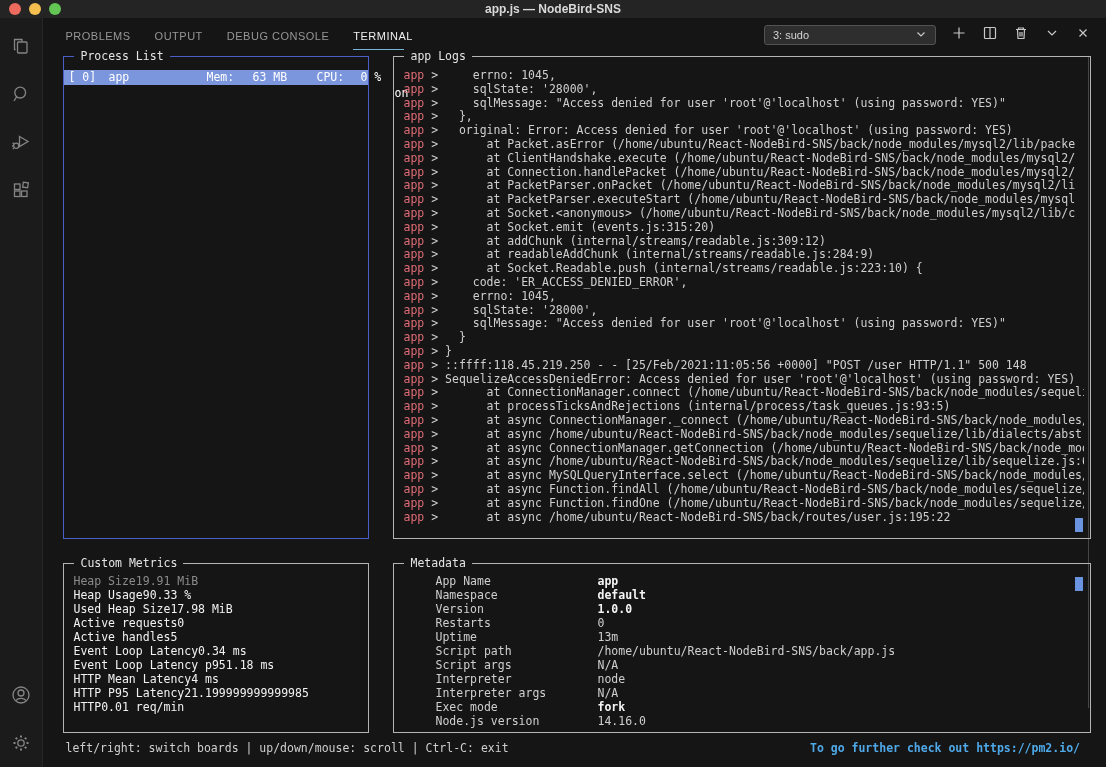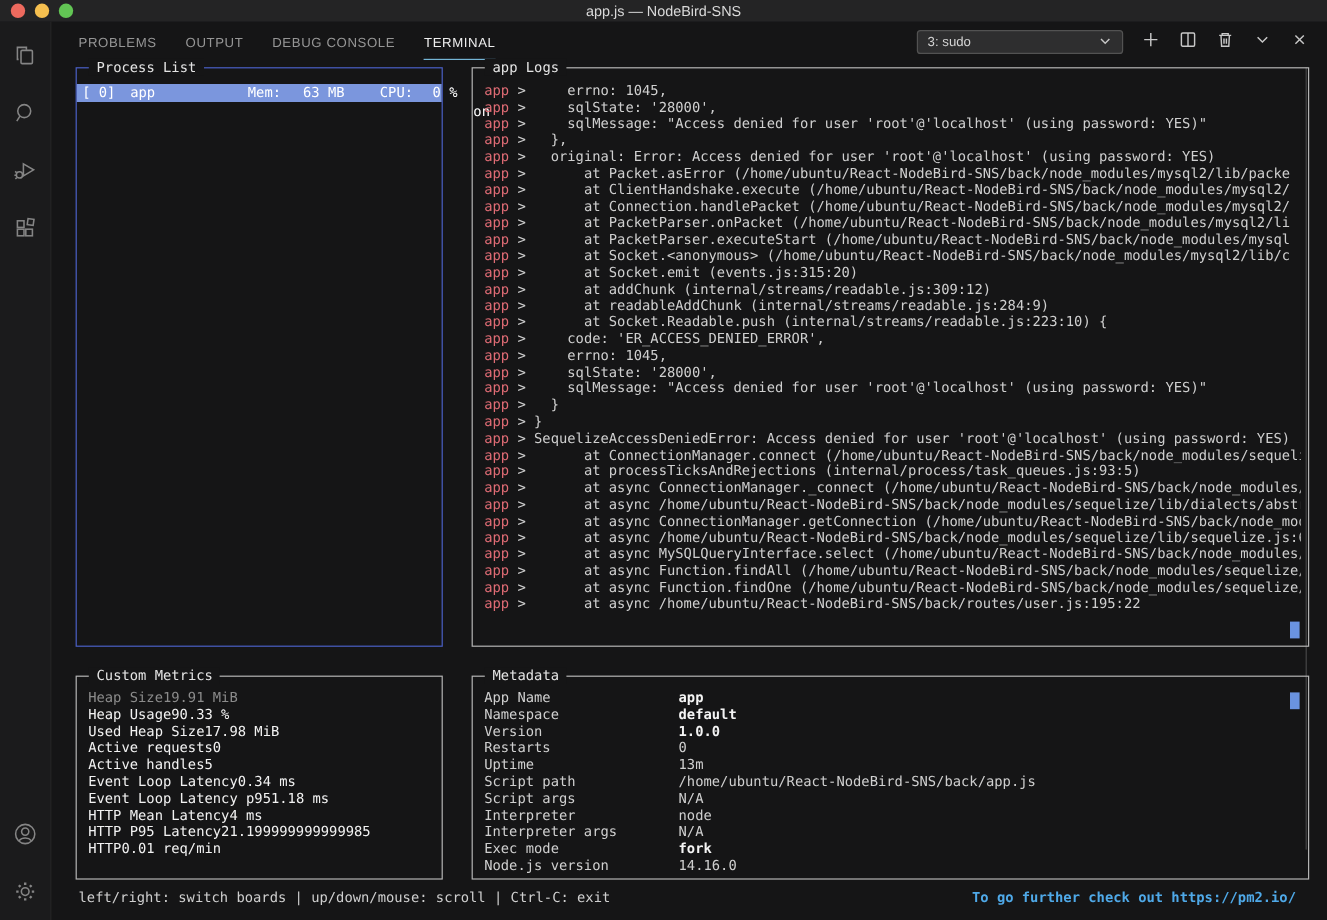--- a/index.html
+++ b/index.html
@@ -1,21 +1,21 @@
 <!DOCTYPE html>
 <html><head>
 <meta charset="utf-8">
 <style>
   * { margin:0; padding:0; box-sizing:border-box; }
   html,body { width:1106px; height:767px; background:#000; overflow:hidden; }
   #window { width:1106px; height:767px; background:#151516; display:flex; flex-direction:column;
             font-family:"Liberation Sans", sans-serif; position:relative; }
 
   
-  .titlebar { height:18px; background:#242425; position:relative; flex:0 0 auto; }
+  .titlebar { height:18px; background:#242425; position:relative; flex:0 0 auto;font-weight:bold; }
   .lights { position:absolute; left:9px; top:3px; display:flex; gap:8px; }
   .light { width:12px; height:12px; border-radius:50%; }
   .win-title { position:absolute; left:0; right:0; top:0; height:18px; line-height:18px;
                text-align:center; color:#d9d9d9; font-size:12px; }
 
   
   .bodyrow { flex:1 1 auto; display:flex; min-height:0; }
   .activitybar { width:44px; background:#1b1b1c; border-right:1px solid #262627;
                  display:flex; flex-direction:column; align-items:center; padding-top:12px; }
   .act-icon { width:32px; height:32px; margin-bottom:16px; display:flex; align-items:center;
@@ -64,21 +64,21 @@
 
   
   .metrics-inner { padding:10px 9px 0 9px; }
   .metric-row { display:flex; justify-content:flex-start; line-height:14px; height:14px;
                 font-weight:normal; color:#f2f2f2; white-space:pre; }
   .metric-row.dim { color:#8b8b8b; }
 
   
   .meta-inner { padding:10px 9px 0 9px; }
   .meta-row { display:flex; line-height:14px; height:14px; white-space:pre; color:#cfcfcf; }
-  .meta-label { width:162px; flex:0 0 auto; }
+  .meta-label { width:162px; flex:0 0 auto;margin-left:32px; }
   .meta-value { font-weight:normal; }
   .meta-row.bold .meta-value { font-weight:bold; color:#f4f4f4; }
 
   
   .term-footer { height:45px; display:flex; align-items:center; justify-content:space-between;
                  padding:0 26px 16px 22px; font-family:"DejaVu Sans Mono", monospace; font-size:11.5px;
                  color:#cfcfcf; flex:0 0 auto; }
   .footer-link { color:#4fa9e8; font-weight:bold; cursor:pointer; }
   .bottom-strip { height:5px; background:#050505; flex:0 0 auto; }
 </style>
@@ -247,20 +247,21 @@
               <div class="log-line"><span class="log-pfx">app</span><span> &gt; </span><span>    errno: 1045,</span></div>
 
               <div class="log-line"><span class="log-pfx">app</span><span> &gt; </span><span>    sqlState: '28000',</span></div>
 
               <div class="log-line"><span class="log-pfx">app</span><span> &gt; </span><span>    sqlMessage: "Access denied for user 'root'@'localhost' (using password: YES)"</span></div>
 
               <div class="log-line"><span class="log-pfx">app</span><span> &gt; </span><span>  }</span></div>
 
               <div class="log-line"><span class="log-pfx">app</span><span> &gt; </span><span>}</span></div>
 
+              <div class="log-line"><span class="log-pfx">app</span><span> &gt; </span><span>::ffff:118.45.219.250 - - [25/Feb/2021:11:05:56 +0000] "POST /user HTTP/1.1" 500 148</span></div>
 
               <div class="log-line"><span class="log-pfx">app</span><span> &gt; </span><span>SequelizeAccessDeniedError: Access denied for user 'root'@'localhost' (using password: YES)</span></div>
 
               <div class="log-line"><span class="log-pfx">app</span><span> &gt; </span><span>      at ConnectionManager.connect (/home/ubuntu/React-NodeBird-SNS/back/node_modules/sequeli</span></div>
 
               <div class="log-line"><span class="log-pfx">app</span><span> &gt; </span><span>      at processTicksAndRejections (internal/process/task_queues.js:93:5)</span></div>
 
               <div class="log-line"><span class="log-pfx">app</span><span> &gt; </span><span>      at async ConnectionManager._connect (/home/ubuntu/React-NodeBird-SNS/back/node_modules/</span></div>
 
               <div class="log-line"><span class="log-pfx">app</span><span> &gt; </span><span>      at async /home/ubuntu/React-NodeBird-SNS/back/node_modules/sequelize/lib/dialects/abstr</span></div>

